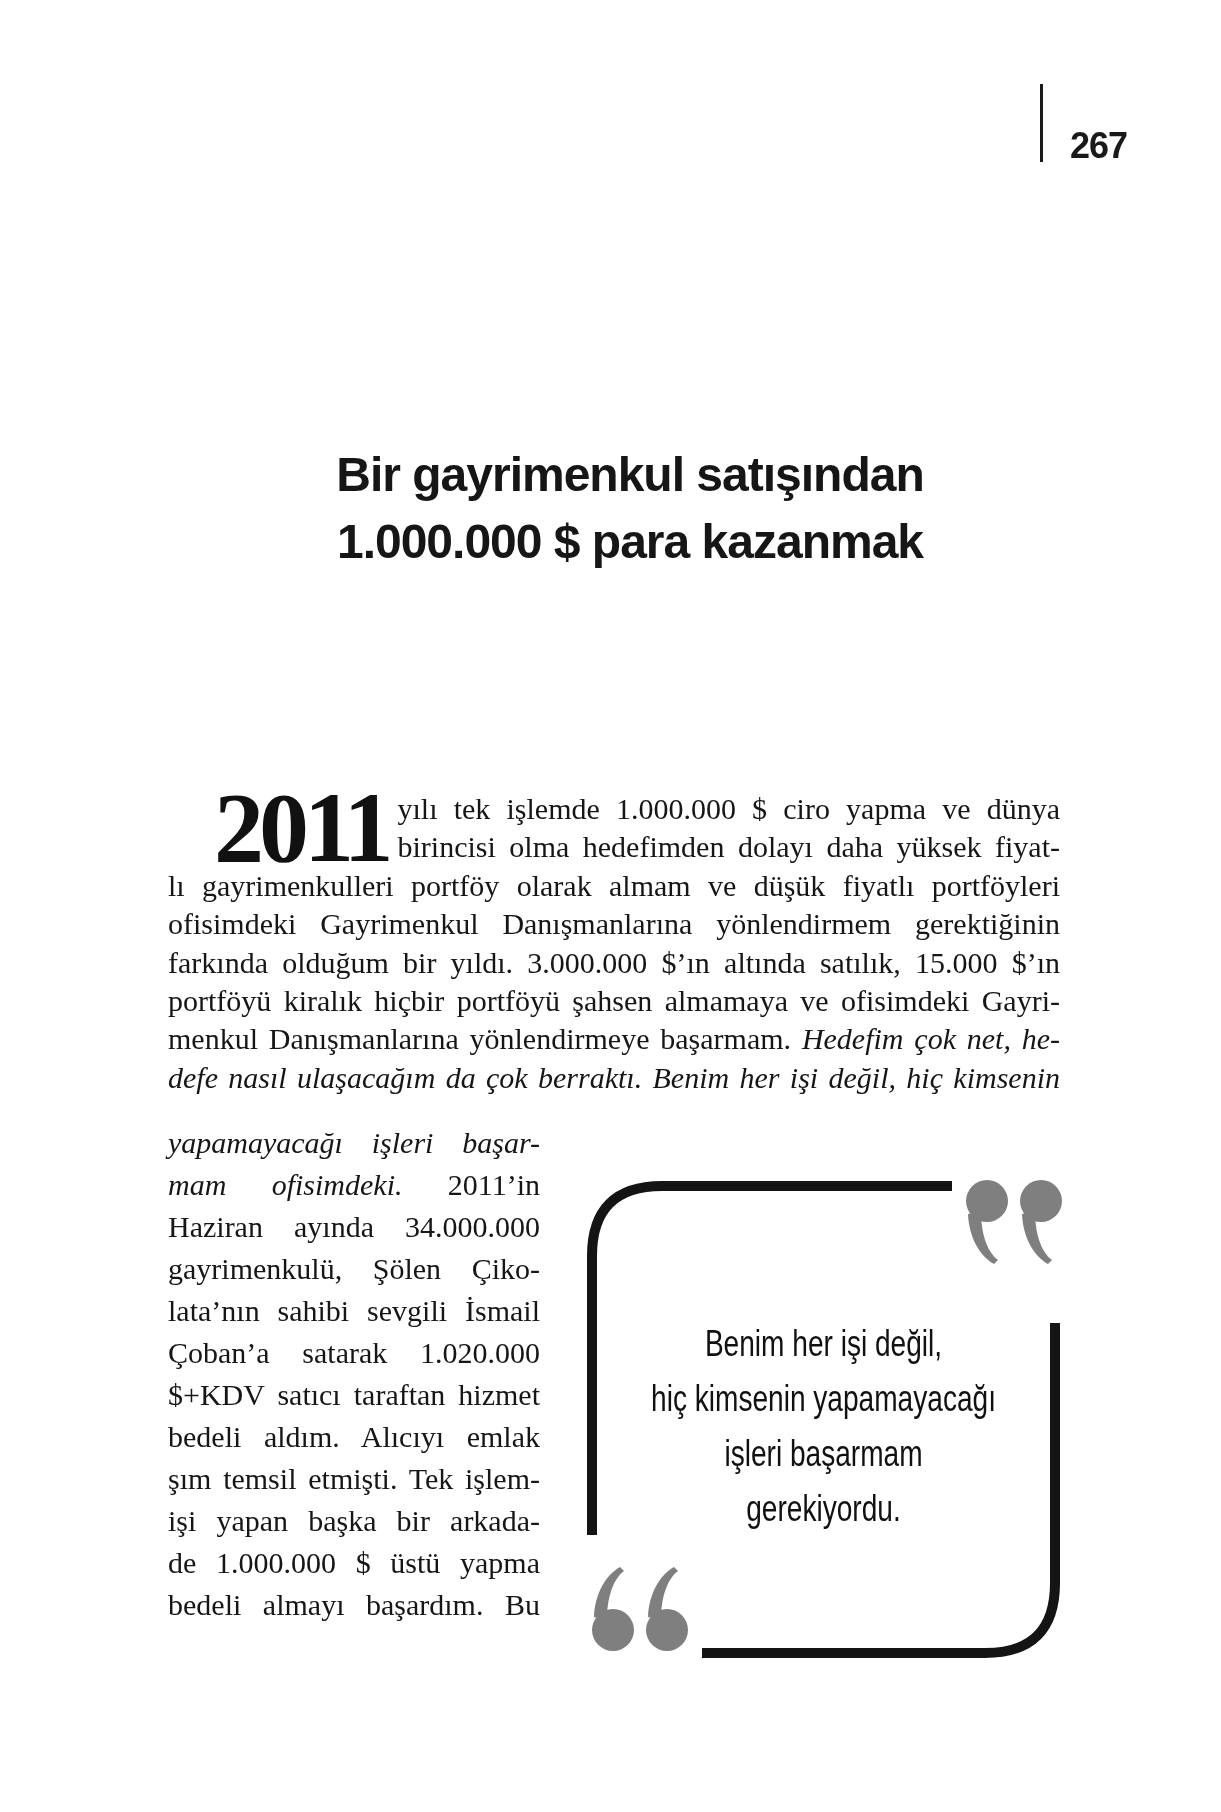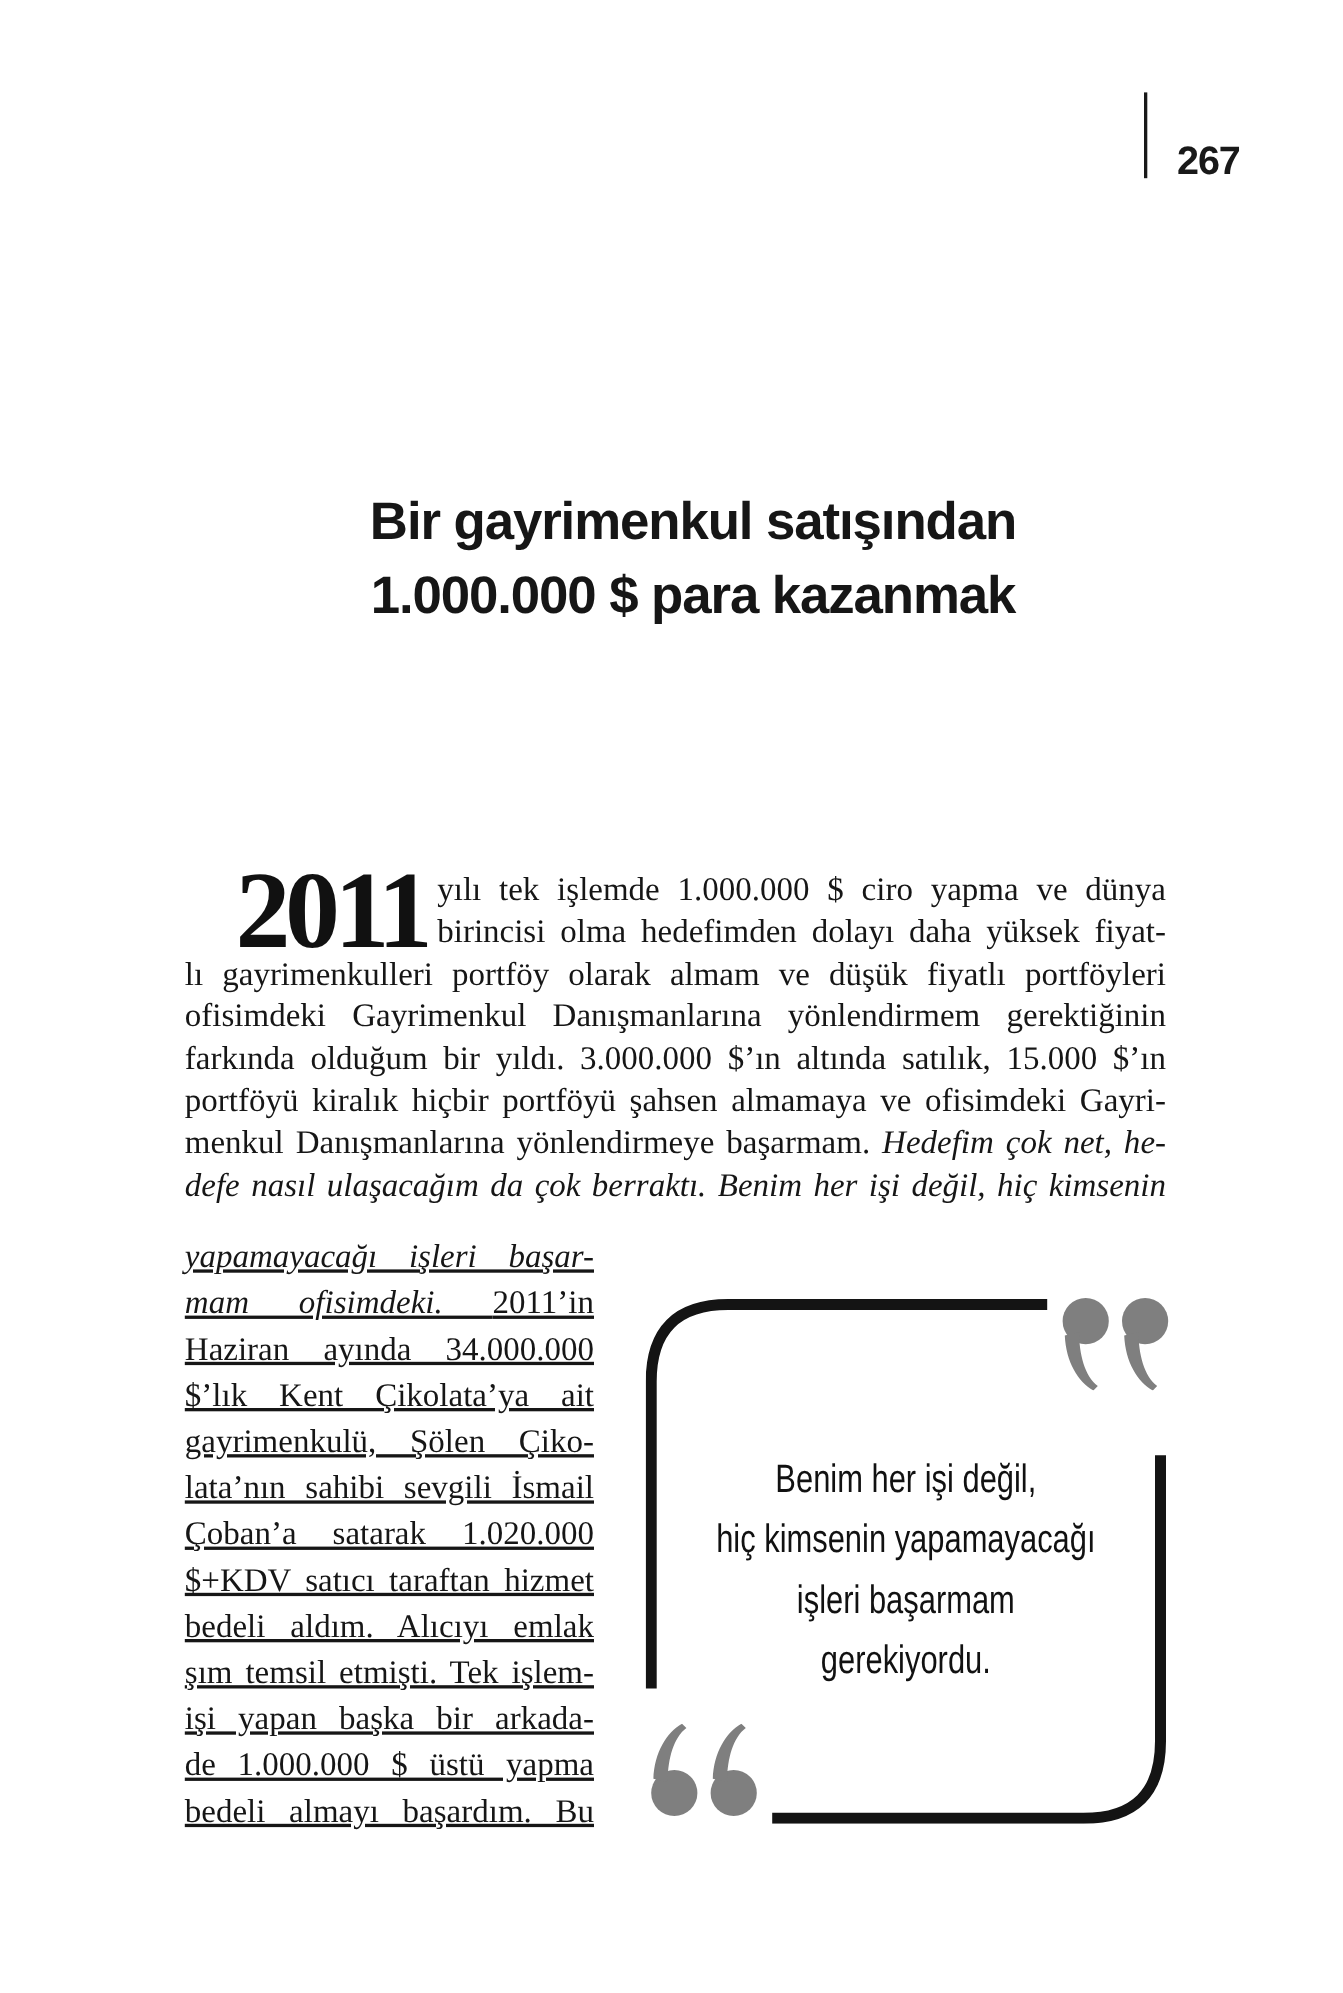--- a/index.html
+++ b/index.html
@@ -23,21 +23,21 @@
   }
   
   .intro{position:absolute;left:168px;top:790px;width:892px;font-size:30px;}
   .intro .ln{height:38.4px;line-height:38.4px;text-align:justify;text-align-last:justify;}
   .dropcap{
     float:left;font-family:"Liberation Serif", serif;font-weight:700;
     font-size:100px;line-height:76px;letter-spacing:-5px;
     padding-left:46px;margin-right:9px;color:#111;
   }
   .column{position:absolute;left:168px;top:1122px;width:372px;font-size:30px;}
-  .column .ln{height:42px;line-height:42px;text-align:justify;text-align-last:justify;text-decoration:underline;}
+  .column .ln{height:42px;line-height:42px;text-align:justify;text-align-last:justify;}
   .it{font-style:italic;}
   
   .qbox{position:absolute;left:587px;top:1181px;width:473px;height:464px;}
   .qframe{position:absolute;left:0;top:0;width:473px;height:477px;}
   .qtext{
     position:absolute;left:0;top:135px;width:100%;text-align:center;
     font-family:"Liberation Sans", sans-serif;font-weight:400;
     font-size:36px;line-height:55px;color:#111;
     transform:scaleX(0.78);transform-origin:50% 0;
   }
@@ -67,21 +67,20 @@
     <div class="ln"><span>farkında olduğum bir yıldı. 3.000.000 $’ın altında satılık, 15.000 $’ın</span></div>
     <div class="ln"><span>portföyü kiralık hiçbir portföyü şahsen almamaya ve ofisimdeki Gayri-</span></div>
     <div class="ln"><span>menkul Danışmanlarına yönlendirmeye başarmam. </span><span class="it">Hedefim çok net, he-</span></div>
     <div class="ln"><span class="it">defe nasıl ulaşacağım da çok berraktı. Benim her işi değil, hiç kimsenin</span></div>
   </div>
 
 <div class="column">
     <div class="ln"><span class="it">yapamayacağı işleri başar-</span></div>
     <div class="ln"><span class="it">mam ofisimdeki. </span><span>2011’in</span></div>
     <div class="ln"><span>Haziran ayında 34.000.000</span></div>
-    <div class="ln"><span>$’lık Kent Çikolata’ya ait</span></div>
     <div class="ln"><span>gayrimenkulü, Şölen Çiko-</span></div>
     <div class="ln"><span>lata’nın sahibi sevgili İsmail</span></div>
     <div class="ln"><span>Çoban’a satarak 1.020.000</span></div>
     <div class="ln"><span>$+KDV satıcı taraftan hizmet</span></div>
     <div class="ln"><span>bedeli aldım. Alıcıyı emlak</span></div>
     <div class="ln"><span>şım temsil etmişti. Tek işlem-</span></div>
     <div class="ln"><span>işi yapan başka bir arkada-</span></div>
     <div class="ln"><span>de 1.000.000 $ üstü yapma</span></div>
     <div class="ln"><span>bedeli almayı başardım. Bu</span></div>
   </div>

